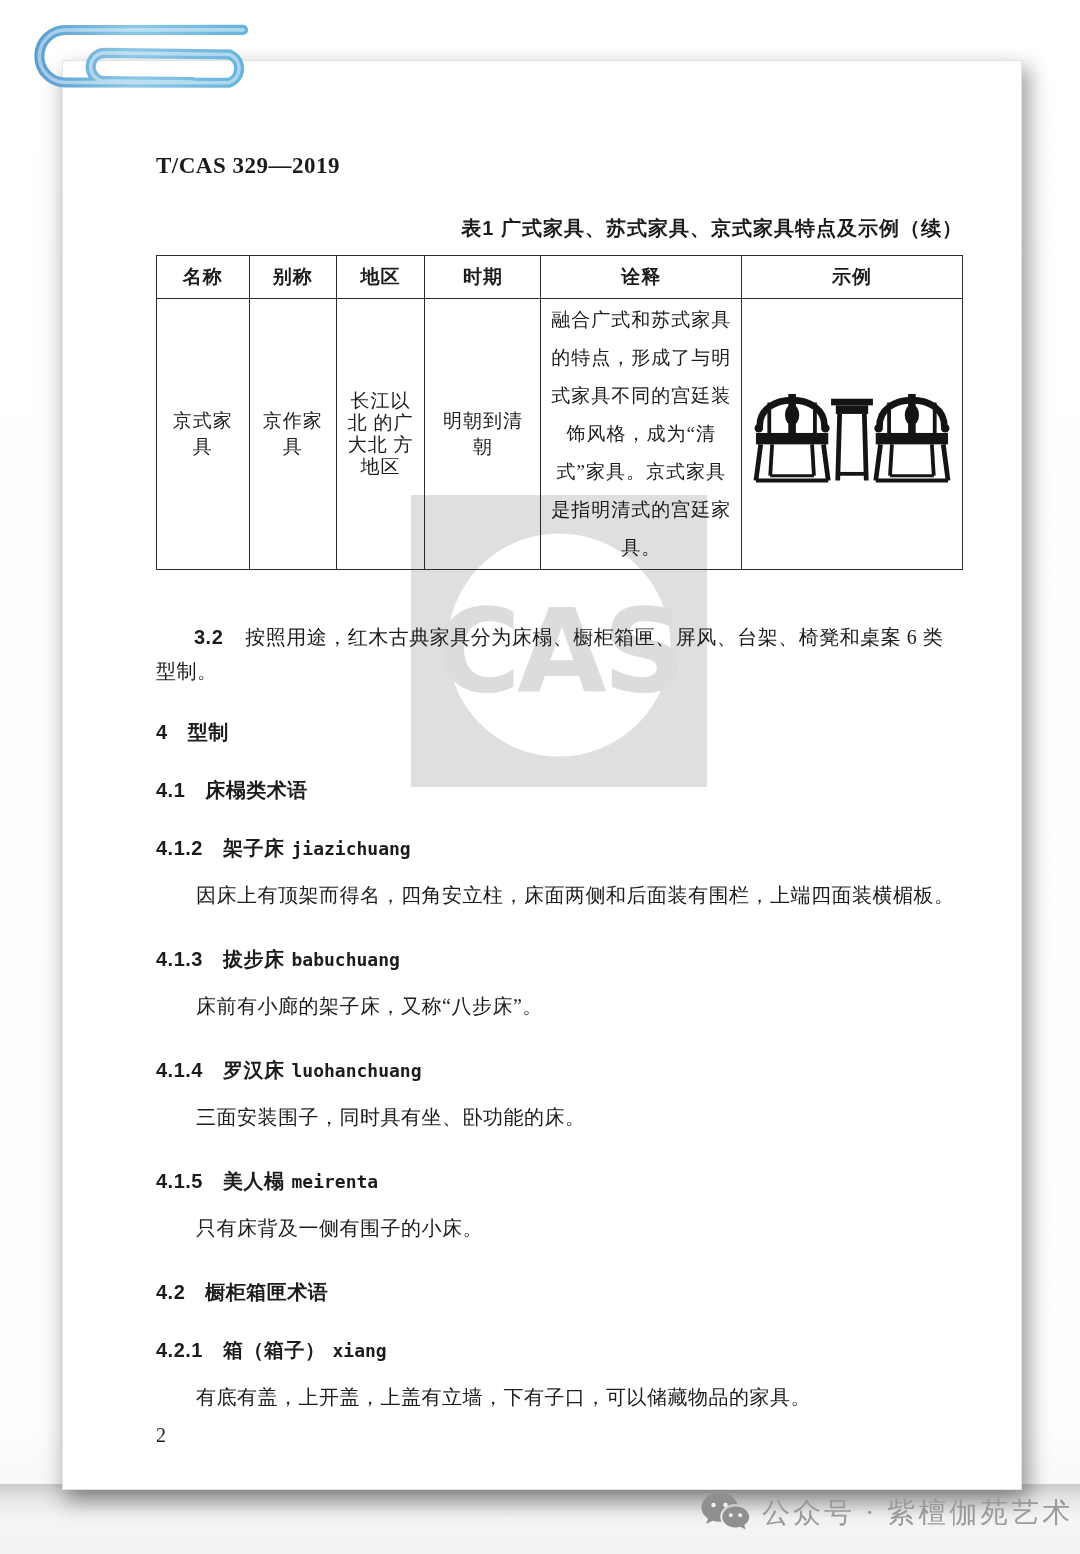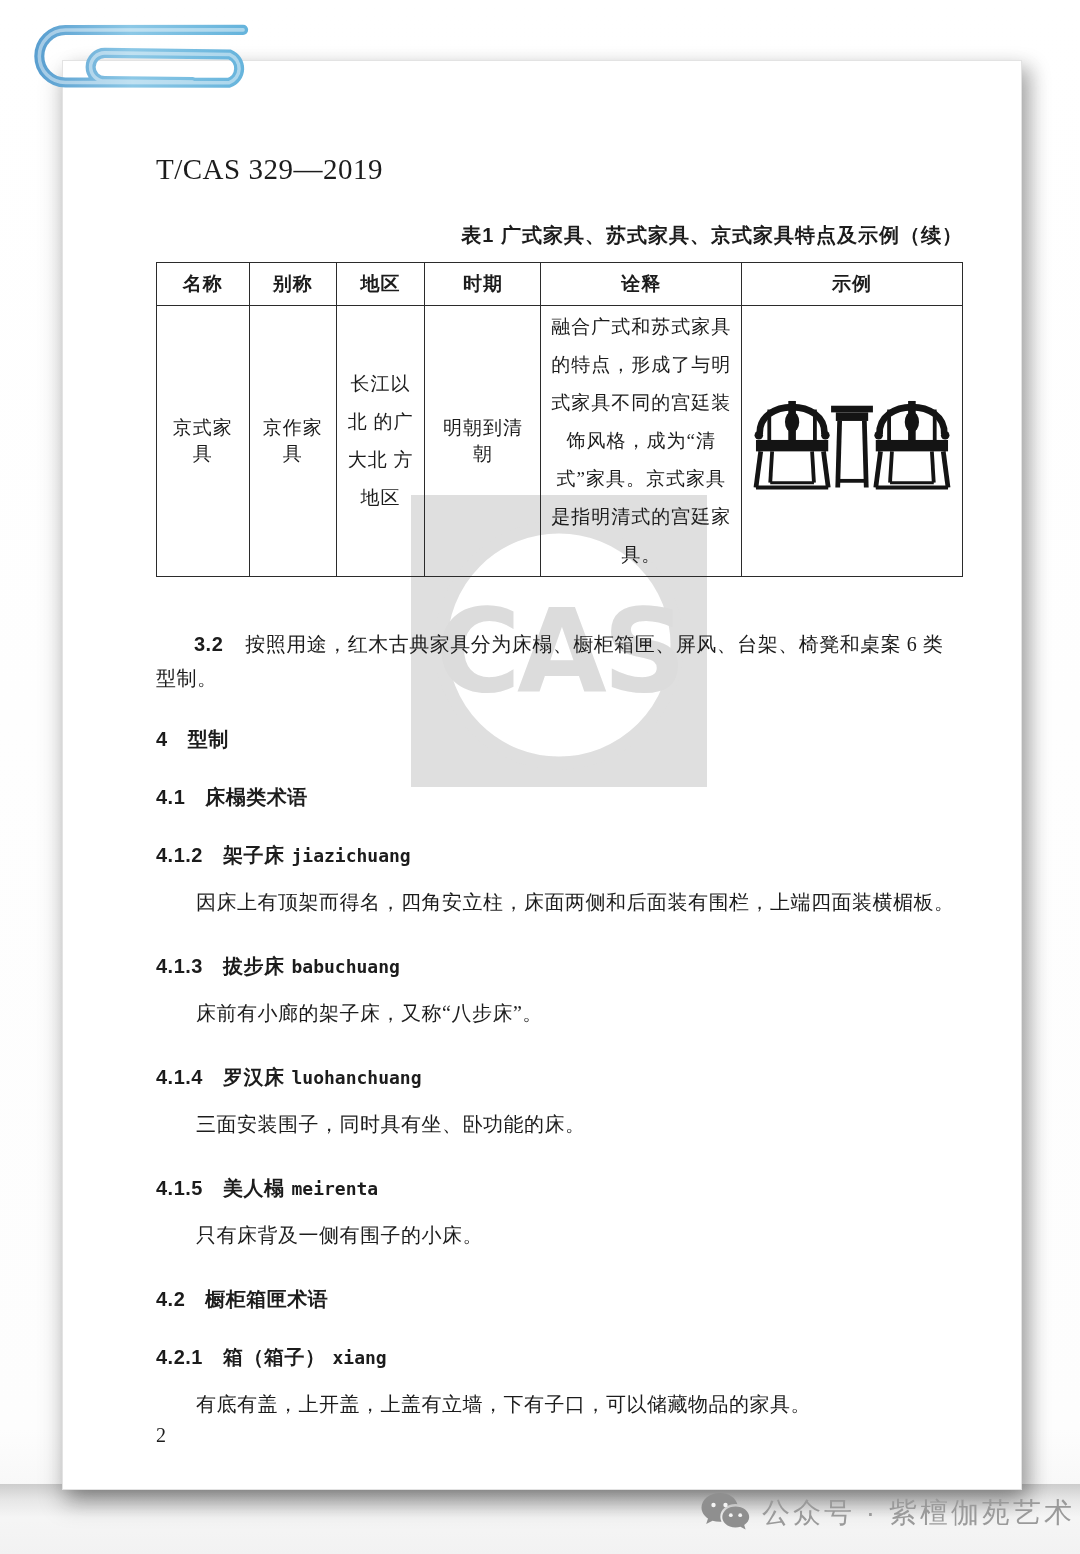--- a/index.html
+++ b/index.html
@@ -17,21 +17,21 @@
     position:absolute;left:62px;top:60px;width:958px;height:1428px;
     background:#ffffff;
     border:1px solid #e3e3e3;
     box-shadow:10px 6px 18px rgba(0,0,0,.22), 0 14px 22px rgba(0,0,0,.25);
     z-index:2;
   }
   .content{position:relative;z-index:3;padding:92px 58px 0 93px;}
 
   .doc-code{
     font-family:"Liberation Serif", serif;
-    font-weight:normal;font-size:29px;letter-spacing:.5px;
+    font-weight:bold;font-size:23px;letter-spacing:.5px;
   }
 
   .table-title{
     margin-top:36px;text-align:right;
     font-family:"Liberation Sans", sans-serif;
     font-weight:bold;font-size:20px;letter-spacing:1px;
   }
 
   table.spec{
     margin-top:13px;width:100%;border-collapse:collapse;
@@ -43,21 +43,21 @@
     padding:2px 8px;
   }
   table.spec th{
     font-family:"Liberation Sans", sans-serif;
     font-weight:bold;height:38px;letter-spacing:1px;
   }
   table.spec td{height:218px;letter-spacing:1px;}
   td.interp{
     text-align:justify;padding:10px 14px;line-height:38px;letter-spacing:.5px;
   }
-  td.region{padding:0 10px;line-height:38px;}
+  td.region{padding:0 10px;line-height:22px;}
   td.example{padding:0 6px;}
 
   
   .lead{margin-top:50px;font-size:20px;line-height:34px;letter-spacing:.5px;}
   .lead .num{font-family:"Liberation Sans", sans-serif;font-weight:bold;margin-right:22px;margin-left:38px;}
   .heading{
     margin-top:31px;
     font-family:"Liberation Sans", sans-serif;
     font-weight:bold;font-size:20px;letter-spacing:.5px;
   }
@@ -94,21 +94,21 @@
   
   .strip{
     position:absolute;left:0;top:1484px;width:1080px;height:34px;
     background:linear-gradient(180deg,#b5b5b5 0%,#dddddd 45%,#f6f6f6 100%);
     opacity:.65;z-index:1;
   }
   .footer-tag{
     position:absolute;left:700px;top:1492px;z-index:7;
     display:flex;align-items:center;gap:10px;
     color:#9a9a9a;
-    font-family:Liberation Sans, sans-serif;
+    font-family:Liberation Serif, serif;
     font-size:28px;letter-spacing:3px;
   }
   .footer-tag .wx{width:52px;height:42px;flex:0 0 auto;}
 </style>
 </head>
 <body>
 
 <div class="canvas">
 
   <svg class="paperclip" viewBox="0 0 250 100" aria-hidden="true">

